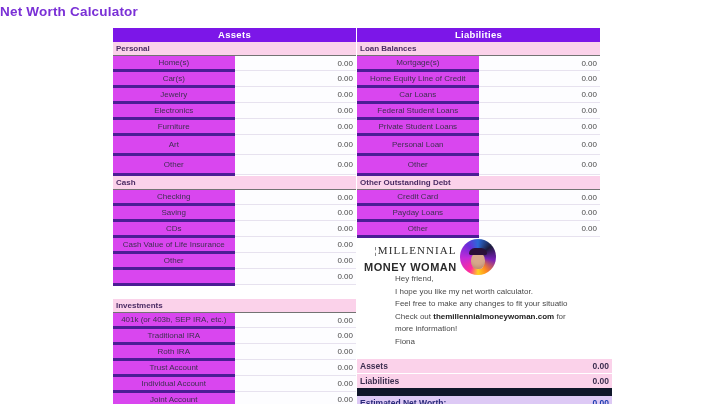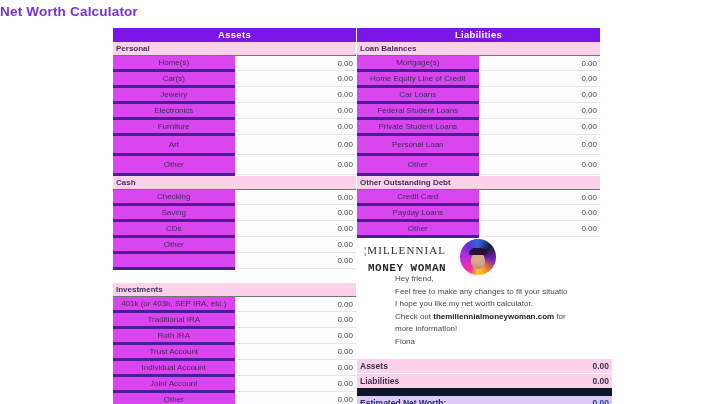--- a/index.html
+++ b/index.html
@@ -127,21 +127,21 @@
     font-size: 11px;
     letter-spacing: 1.1px;
     color: #2b2b2b;
     font-family: "Liberation Serif", serif;
   }
   .brand-l2 {
     font-size: 11px;
     letter-spacing: .5px;
     color: #2b2b2b;
     font-weight: bold;
-    font-family: Liberation Mono, monospace;
+    font-family: Liberation Sans, sans-serif;
   }
   .avatar {
     position: absolute;
     left: 103px;
     top: -2px;
     width: 36px;
     height: 36px;
     border-radius: 50%;
     background:
       radial-gradient(circle at 52% 70%, #e8b89a 0 16%, rgba(232,184,154,0) 17%),
@@ -269,20 +269,24 @@
           </tr>
           <tr>
             <td class="lbl">Saving</td>
             <td class="val">0.00</td>
           </tr>
           <tr>
             <td class="lbl">CDs</td>
             <td class="val">0.00</td>
           </tr>
           <tr>
+            <td class="lbl">Cash Value of Life Insurance</td>
+            <td class="val">0.00</td>
+          </tr>
+          <tr>
             <td class="lbl">Other</td>
             <td class="val">0.00</td>
           </tr>
           <tr class="blank">
             <td class="lbl"></td>
             <td class="val">0.00</td>
           </tr>
         </tbody>
       </table>
 
@@ -383,22 +387,22 @@
       <div class="note">
         <div class="brand">
           <span class="brand-mark">
             <span class="brand-l1">¦MILLENNIAL</span><br>
             <span class="brand-l2">MONEY WOMAN</span>
           </span>
           <span class="avatar"></span>
         </div>
         <div class="note-lines">
           <div>Hey friend,</div>
+          <div>I hope you like my net worth calculator.</div>
           <div>Feel free to make any changes to fit your situatio</div>
-          <div>I hope you like my net worth calculator.</div>
           <div><span>Check out </span><b>themillennialmoneywoman.com</b><span> for</span></div>
           <div>more information!</div>
           <div>Fiona</div>
         </div>
       </div>
 
       <table class="totals">
         <tbody>
           <tr class="t-pink">
             <td class="t-lbl">Assets</td>

